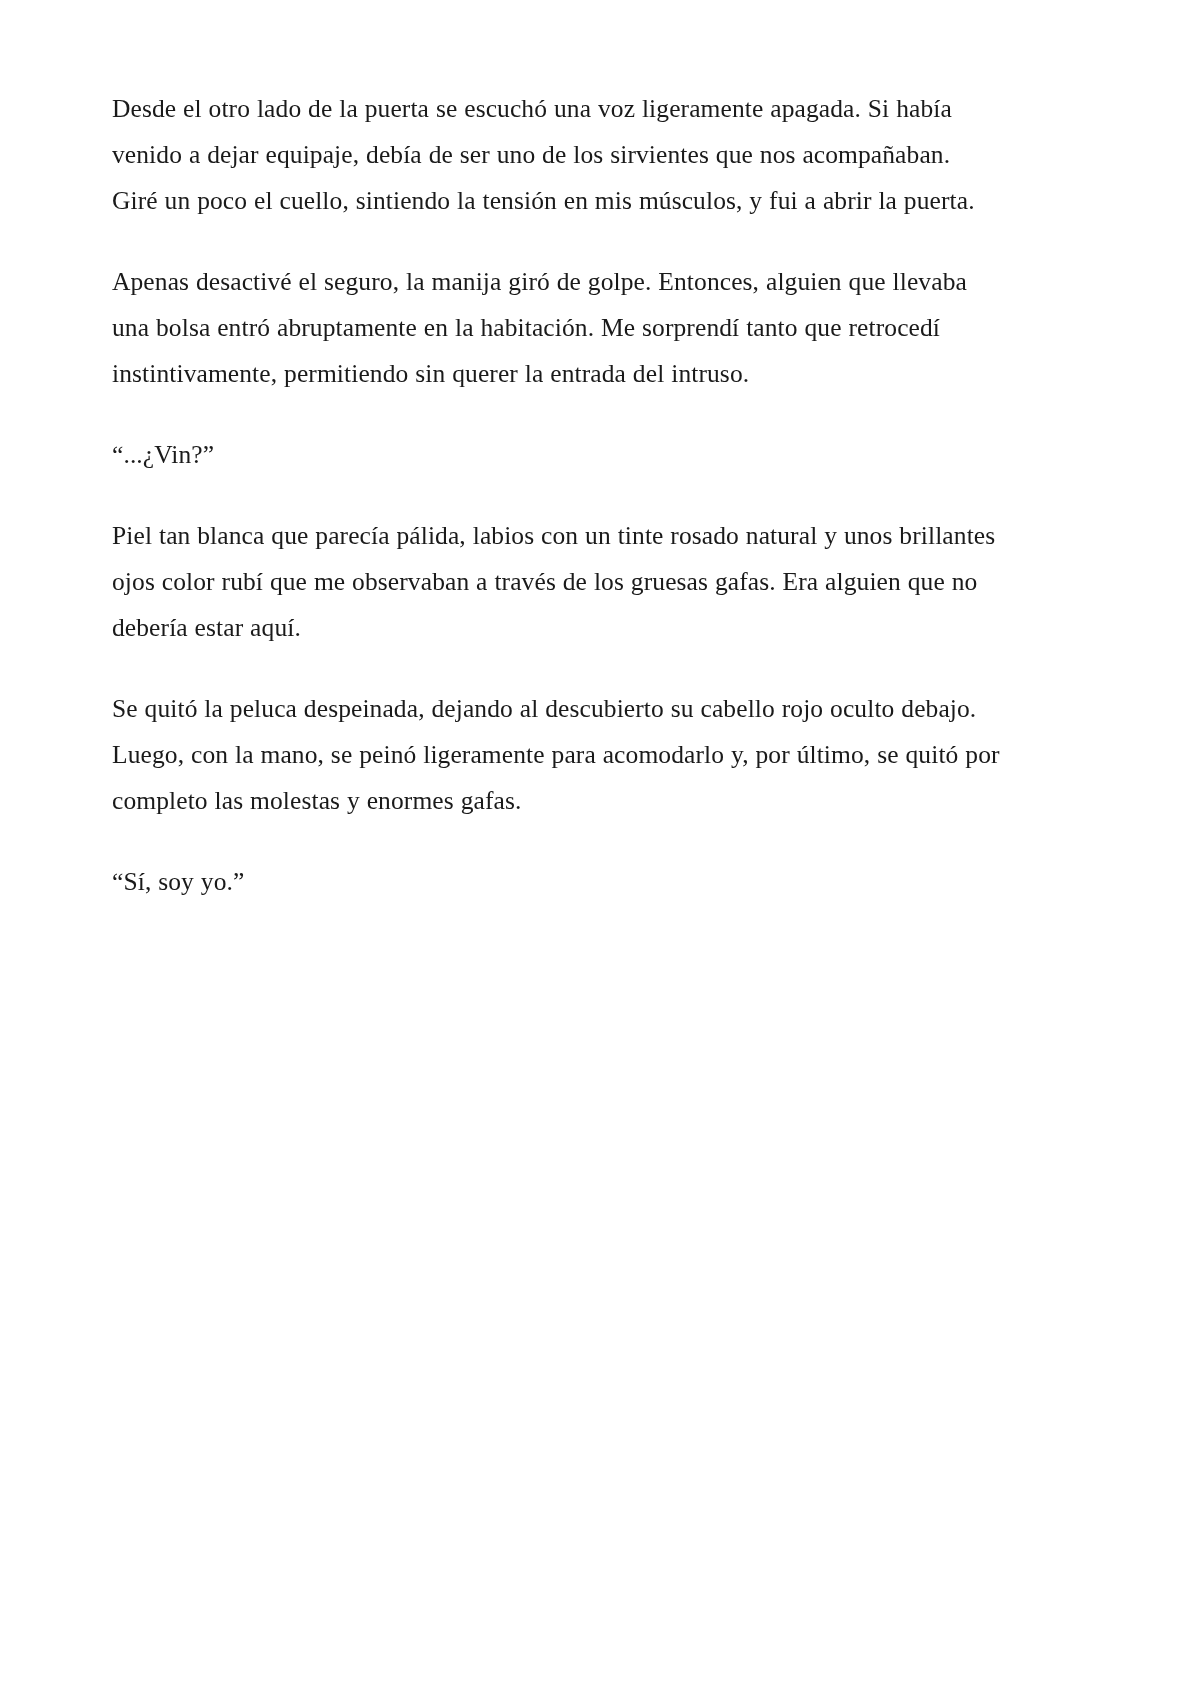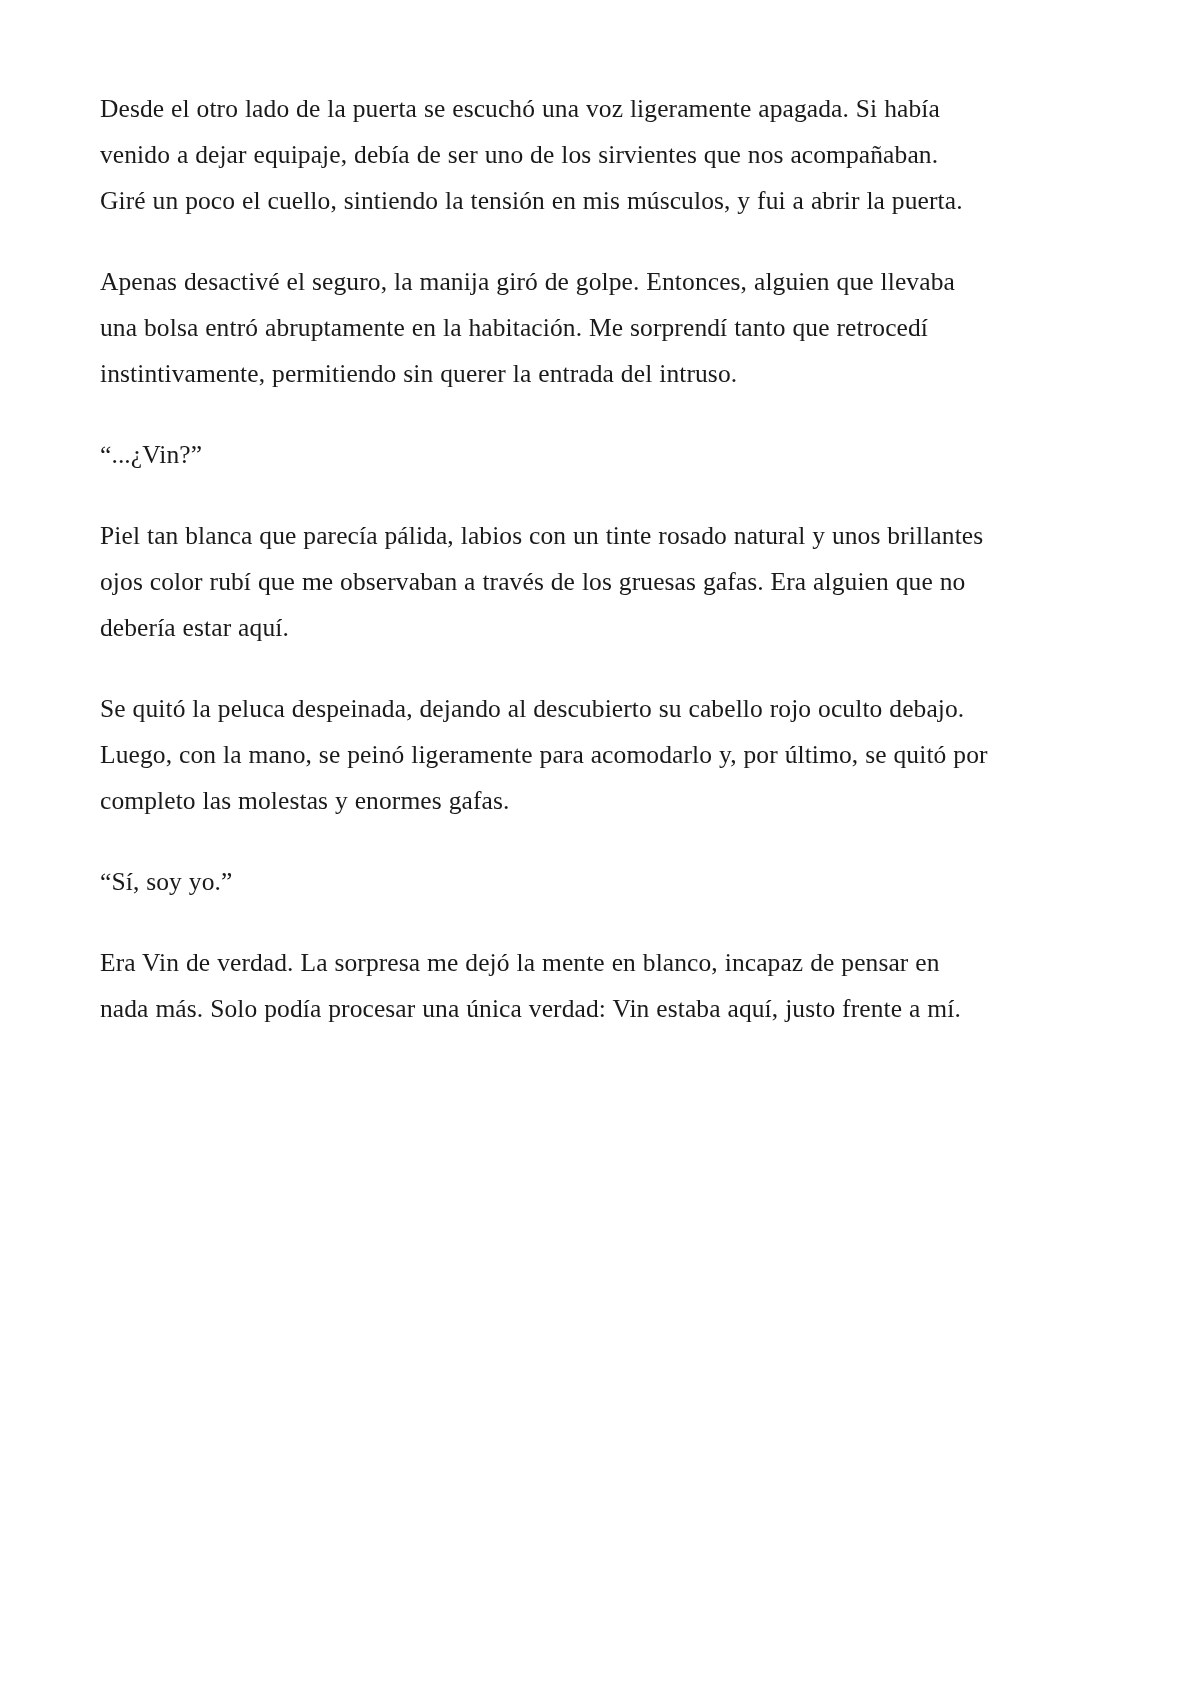--- a/index.html
+++ b/index.html
@@ -13,21 +13,21 @@
     position: relative;
     width: 1200px;
     height: 1700px;
     background: #ffffff;
     overflow: hidden;
     box-sizing: border-box;
   }
 
   .text-column {
     position: absolute;
-    left: 100px;
+    left: 112px;
     top: 86px;
     width: 890px;
   }
 
   .paragraph {
     margin: 0 0 35px 0;
     font-family: "Liberation Serif", "DejaVu Serif", serif;
     font-size: 25.5px;
     line-height: 46px;
     color: #1a1a1a;
@@ -60,16 +60,15 @@
 
 
     <p class="paragraph dialogue">“...¿Vin?”</p>
 
     <p class="paragraph">Piel tan blanca que parecía pálida, labios con un tinte rosado natural y unos brillantes ojos color rubí que me observaban a través de los gruesas gafas. Era alguien que no debería estar aquí.</p>
 
     <p class="paragraph">Se quitó la peluca despeinada, dejando al descubierto su cabello rojo oculto debajo. Luego, con la mano, se peinó ligeramente para acomodarlo y, por último, se quitó por completo las molestas y enormes gafas.</p>
 
     <p class="paragraph dialogue">“Sí, soy yo.”</p>
 
-    <p class="paragraph">Era Vin de verdad. La sorpresa me dejó la mente en blanco, incapaz de pensar en nada más. Solo podía procesar una única verdad: Vin estaba aquí, justo frente a mí.</p>
 
   </article>
 </div>
 
 </body></html>

